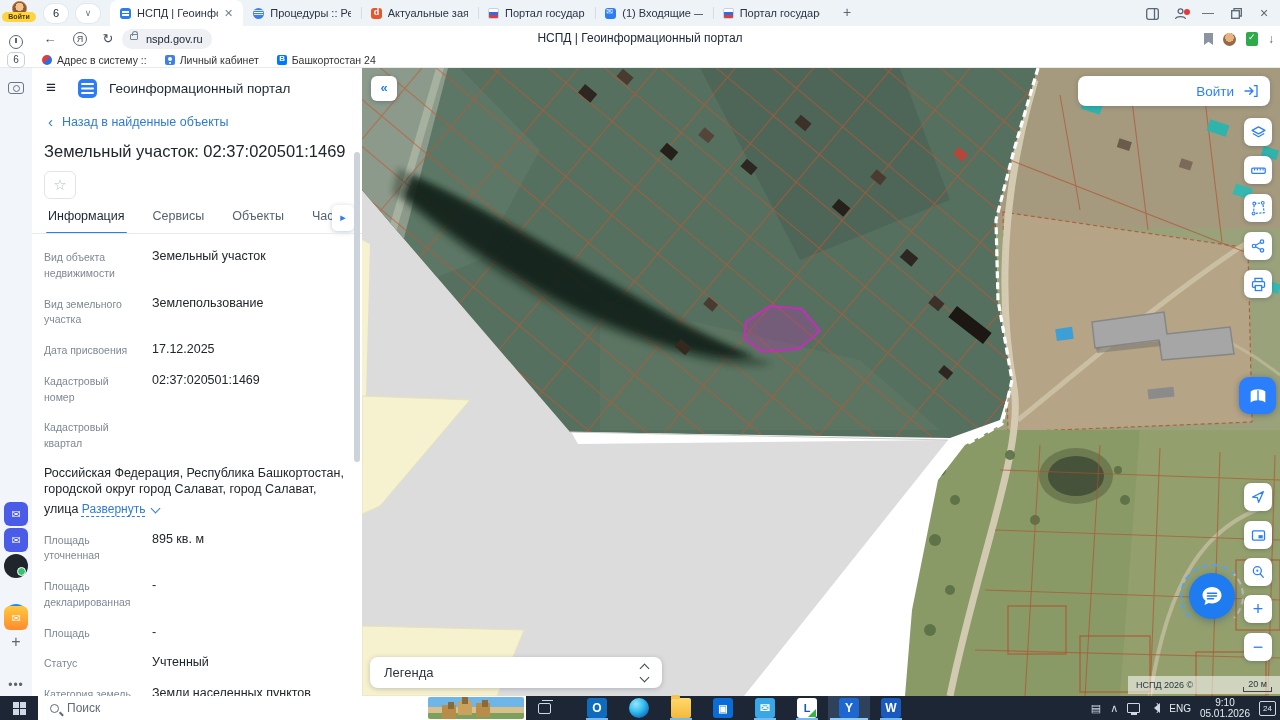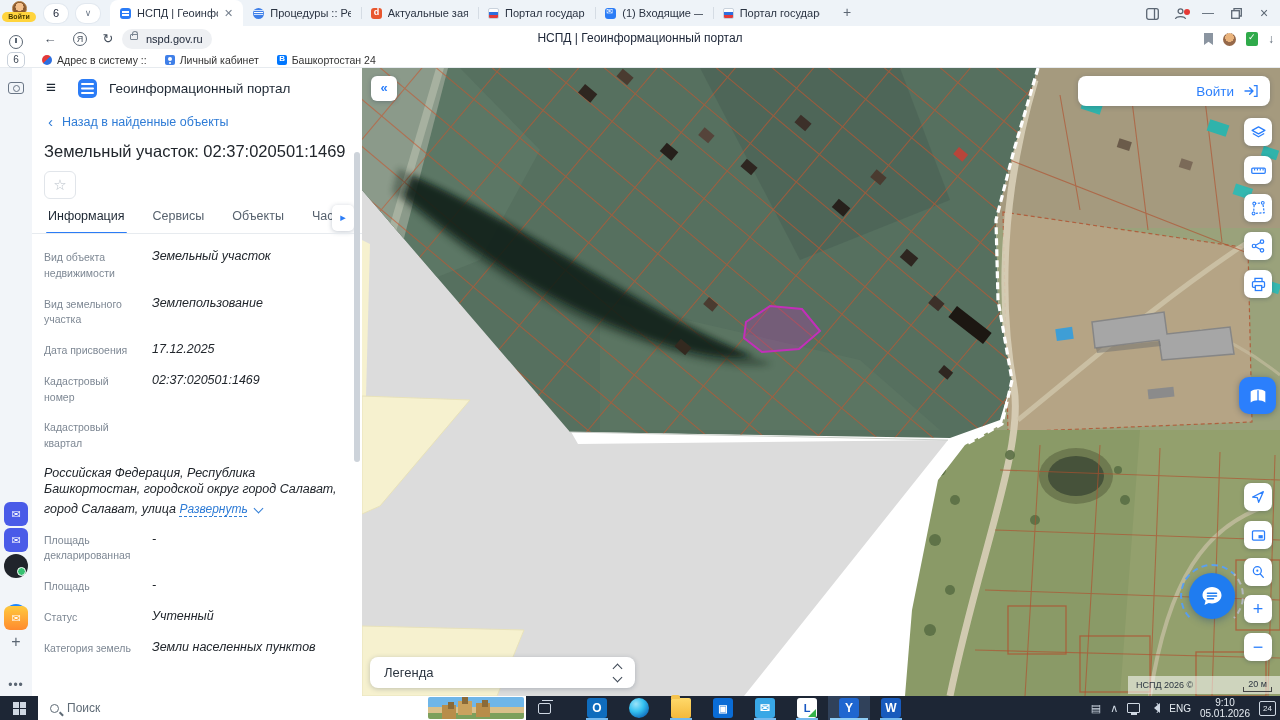--- a/index.html
+++ b/index.html
@@ -97,35 +97,35 @@
   .favbtn { position:absolute; left:12px; top:103px; width:32px; height:28px; border:1px solid #e1e5ea; border-radius:6px; background:#fff; color:#b9c1c9; font-size:15px; line-height:26px; text-align:center; }
   .ptabs { position:absolute; left:14px; top:138px; width:300px; height:28px; display:flex; gap:24px; overflow:hidden; white-space:nowrap; }
   .ptab { border:none; background:none; font-family:inherit; font-size:12.5px; color:#57626e; position:relative; padding:0 2px 8px; }
   .ptab.active { color:#1d2733; }
   .ptab.active::after { content:""; position:absolute; left:0; right:0; bottom:0; height:2.5px; background:#2b7cf6; border-radius:2px; }
   .ptabs-line { position:absolute; left:0; top:165px; width:330px; height:1px; background:#e7ebef; }
   .tabarrow { position:absolute; left:300px; top:137px; width:22px; height:26px; background:#fff; border-radius:5px; box-shadow:0 1px 5px rgba(40,60,90,.28); color:#2b7cf6; font-size:11px; text-align:center; line-height:25px; }
   .fields { position:absolute; left:12px; top:180px; width:302px; }
   .f-row { display:flex; gap:10px; margin-bottom:13px; }
   .f-label { flex:0 0 98px; font-size:10.5px; line-height:1.5; color:#7e8894; padding-top:2px; }
-  .f-value { flex:1; font-size:12.5px; line-height:1.32; color:#21262c;font-style:italic; }
+  .f-value { flex:1; font-size:12.5px; line-height:1.32; color:#21262c; }
   .expand { display:inline-block; margin-top:4px; font-size:12px; color:#2f7cd6; text-decoration:underline; text-decoration-style:dashed; text-underline-offset:3px; position:relative; padding-right:16px; }
   .expand::after { content:""; position:absolute; right:2px; top:3px; width:6px; height:6px; border-right:1.6px solid #2f7cd6; border-bottom:1.6px solid #2f7cd6; transform:rotate(45deg); }
 
   
   .map { position:absolute; left:362px; top:68px; width:918px; height:628px; overflow:hidden; background:#fff; }
   .map svg.terrain { position:absolute; left:0; top:0; }
   .collapse-btn { position:absolute; left:9px; top:8px; width:26px; height:25px; background:#fff; border-radius:6px; box-shadow:0 1px 4px rgba(30,50,80,.3); color:#2b7ffc; font-size:13px; font-weight:bold; text-align:center; line-height:24px; }
   .loginbar { position:absolute; left:716px; top:8px; width:192px; height:30px; background:#fff; border-radius:8px; box-shadow:0 1px 5px rgba(30,50,80,.25); display:flex; justify-content:flex-end; align-items:center; gap:8px; padding:0 10px; }
   .loginbar .ltxt { color:#2b7ffc; font-size:13.5px; }
   .sq-btn { position:absolute; left:882px; width:28px; height:28px; background:#fff; border-radius:7px; box-shadow:0 1px 4px rgba(30,50,80,.3); display:flex; align-items:center; justify-content:center; color:#2b7ffc; font-size:15px; }
   .basemap-btn { position:absolute; left:877px; top:309px; width:37px; height:37px; background:#2b7ffc; border-radius:10px; box-shadow:0 1px 6px rgba(30,50,80,.4); display:flex; align-items:center; justify-content:center; }
   .fab { position:absolute; left:827px; top:505px; width:46px; height:46px; border-radius:50%; background:#1f7cf0; box-shadow:0 2px 8px rgba(20,60,120,.4); display:flex; align-items:center; justify-content:center; }
   .fab-ring { position:absolute; left:818px; top:496px; width:64px; height:64px; border-radius:50%; border:2px dashed #5ba0f0; border-right-color:#b5b9be; border-bottom-color:transparent; }
-  .legend { position:absolute; left:8px; top:589px; width:265px; height:31px; background:#fff; border-radius:8px; box-shadow:0 1px 5px rgba(30,50,80,.25); display:flex; align-items:center; justify-content:space-between; padding:0 14px; font-size:13px; color:#2c3540; }
+  .legend { position:absolute; left:8px; top:589px; width:292px; height:31px; background:#fff; border-radius:8px; box-shadow:0 1px 5px rgba(30,50,80,.25); display:flex; align-items:center; justify-content:space-between; padding:0 14px; font-size:13px; color:#2c3540; }
   .updown { display:flex; flex-direction:column; gap:2px; }
   .updown i { width:7px; height:7px; border-left:1.7px solid #3c4654; border-top:1.7px solid #3c4654; }
   .updown .u { transform:rotate(45deg); }
   .updown .d { transform:rotate(225deg); }
   .attrib { position:absolute; left:766px; top:608px; width:152px; height:18px; background:rgba(255,255,255,.55); display:flex; align-items:center; justify-content:space-between; padding:0 8px; font-size:9px; color:#2c3540; }
   .scalebar { position:relative; padding:0 5px 3px; }
   .scalebar::after { content:""; position:absolute; left:0; right:0; bottom:0; height:4px; border-left:1px solid #444; border-right:1px solid #444; border-bottom:1px solid #444; }
 
   
   .taskbar { position:absolute; left:0; top:696px; width:1280px; height:24px; background:#1d2635; display:flex; align-items:center; color:#e6ecf2; z-index:10; }
@@ -362,20 +362,27 @@
           <div class="f-label">Кадастровый квартал</div>
         </div>
 
         <div class="f-row">
           <div class="f-value">
             <span>Российская Федерация, Республика Башкортостан, городской округ город Салават, город Салават, улица</span>
             <a class="expand">Развернуть</a>
           </div>
         </div>
 
+        <div class="f-row">
+          <div class="f-label">Площадь уточненная</div>
+          <div class="f-value">
+            <span>895 кв. м</span>
+            
+          </div>
+        </div>
 
         <div class="f-row">
           <div class="f-label">Площадь декларированная</div>
           <div class="f-value">
             <span>-</span>
             
           </div>
         </div>
 
         <div class="f-row">

